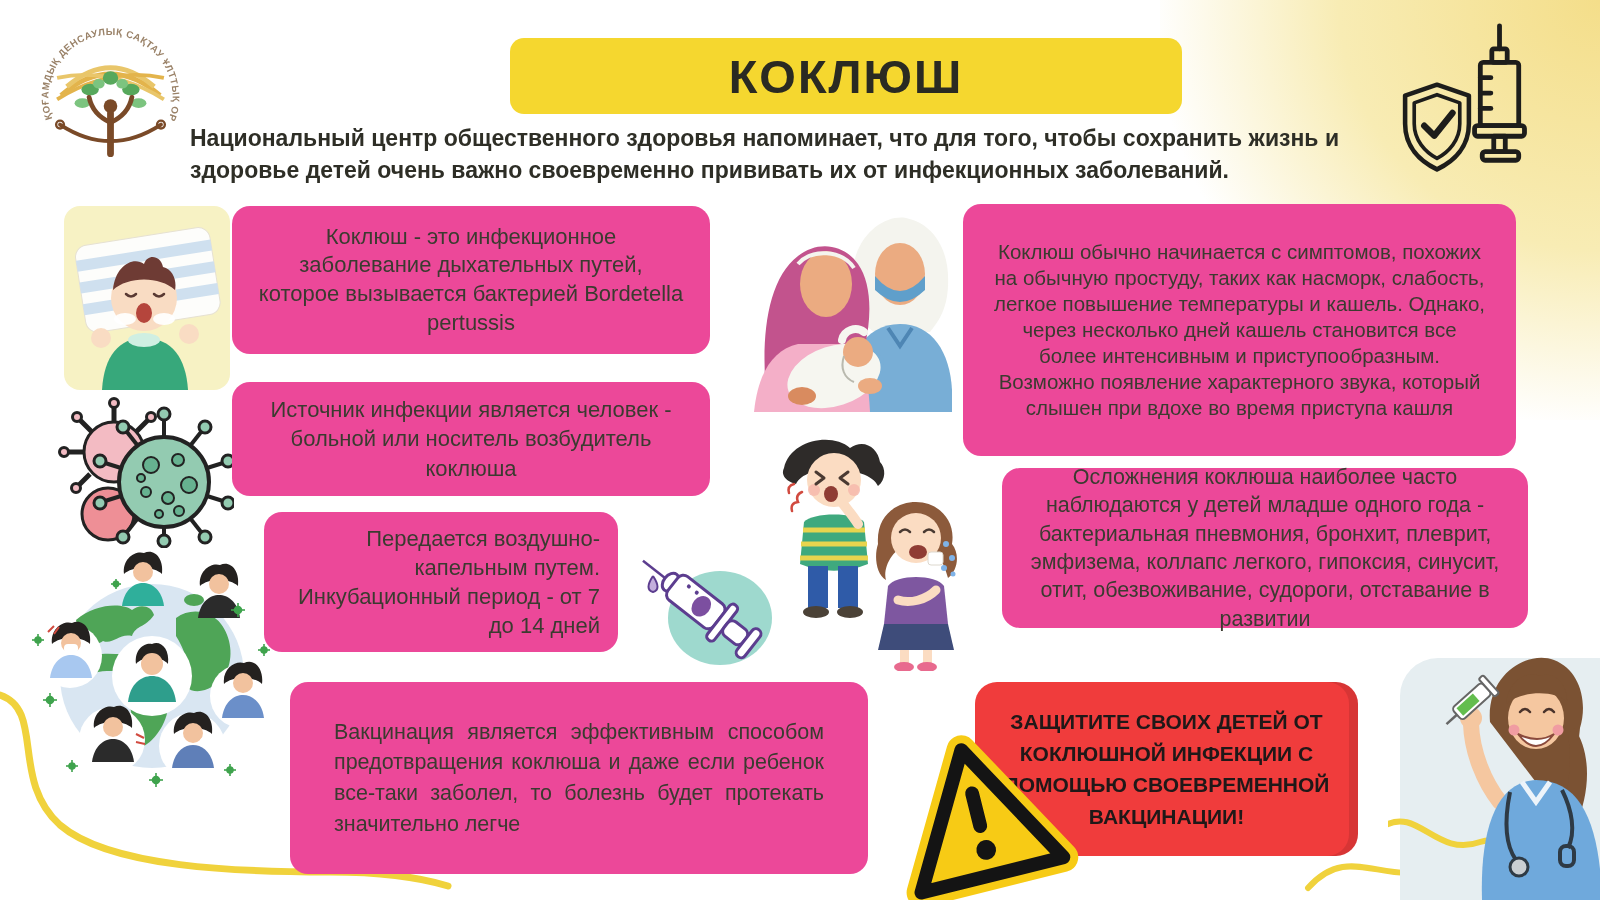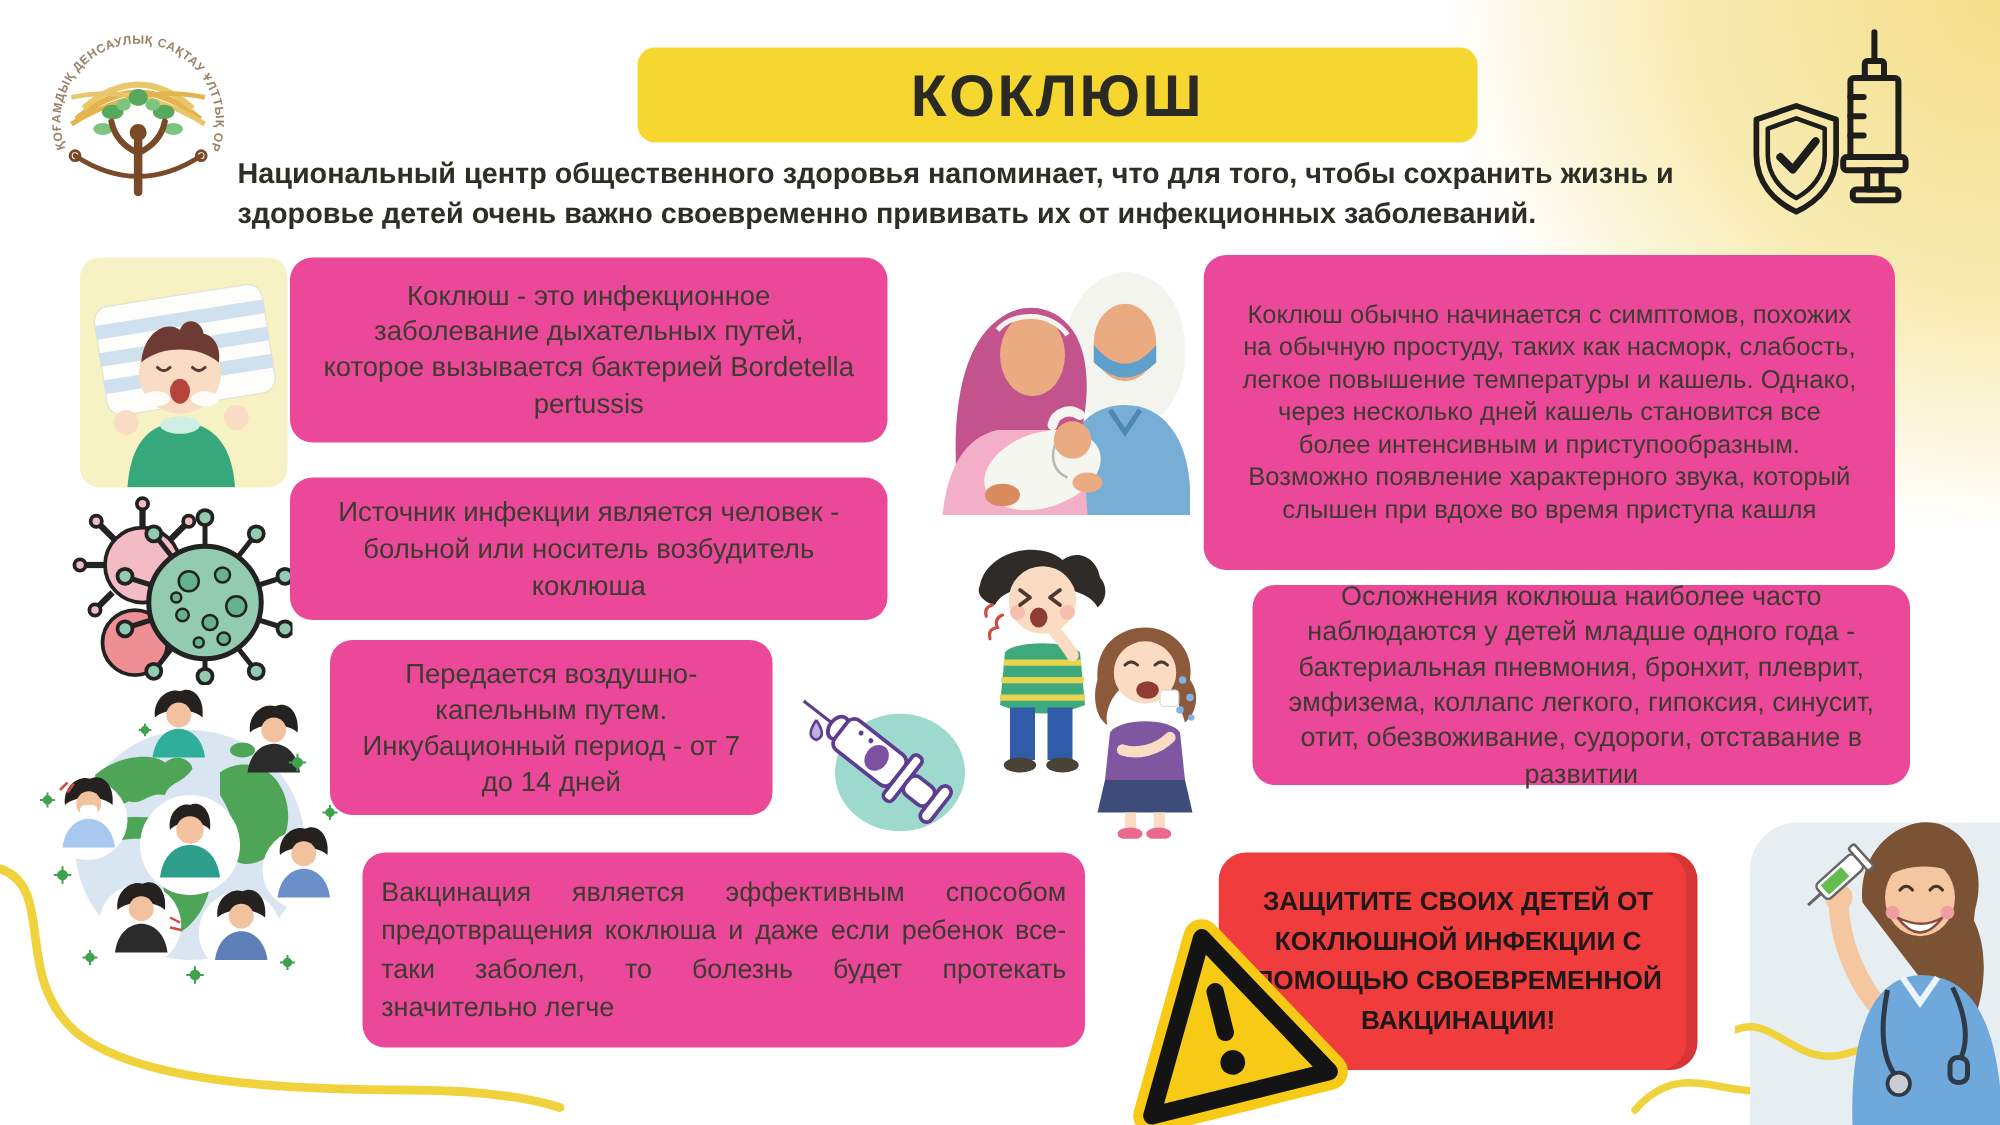--- a/index.html
+++ b/index.html
@@ -25,22 +25,22 @@
     left:190px;top:122px;width:1230px;z-index:2;
     font-size:23px;font-weight:700;line-height:1.4;color:#2E2E26;text-align:left;
   }
   .infobox{
     background:#ec4899;border-radius:18px;z-index:2;
     display:flex;align-items:center;justify-content:center;
     color:#3B3B30;font-weight:400;text-align:center;
   }
   .box-def{left:232px;top:206px;width:478px;height:148px;font-size:22px;line-height:1.3;padding:0 26px;box-sizing:border-box;}
   .box-src{left:232px;top:382px;width:478px;height:114px;font-size:22px;line-height:1.32;padding:0 20px;box-sizing:border-box;}
-  .box-trans{left:264px;top:512px;width:354px;height:140px;font-size:22px;line-height:1.32;padding:0 18px;box-sizing:border-box;}
-  .box-vacc{left:290px;top:682px;width:578px;height:156px;font-size:21.5px;line-height:1.42;padding:20px 15px;box-sizing:border-box;text-align:justify;}
+  .box-trans{left:264px;top:512px;width:354px;height:140px;font-size:22px;line-height:1.32;padding:0 18px;box-sizing:border-box;text-align:right;}
+  .box-vacc{left:290px;top:682px;width:578px;height:192px;font-size:21.5px;line-height:1.42;padding:20px 44px;box-sizing:border-box;text-align:justify;}
   .box-sympt{left:963px;top:204px;width:553px;height:252px;font-size:20.5px;line-height:1.27;padding:12px 30px;box-sizing:border-box;}
   .box-compl{left:1002px;top:468px;width:526px;height:160px;font-size:21.5px;line-height:1.32;padding:10px 18px;box-sizing:border-box;}
   .red-box{
     left:975px;top:682px;width:383px;height:174px;z-index:3;
     background:#F03C3C;border-radius:22px;
     box-shadow:inset -9px 0 0 rgba(0,0,0,0.10);
     display:flex;align-items:center;justify-content:center;
     color:#201818;font-weight:800;font-size:21px;line-height:1.5;text-align:center;
     padding:0 24px;box-sizing:border-box;
   }

